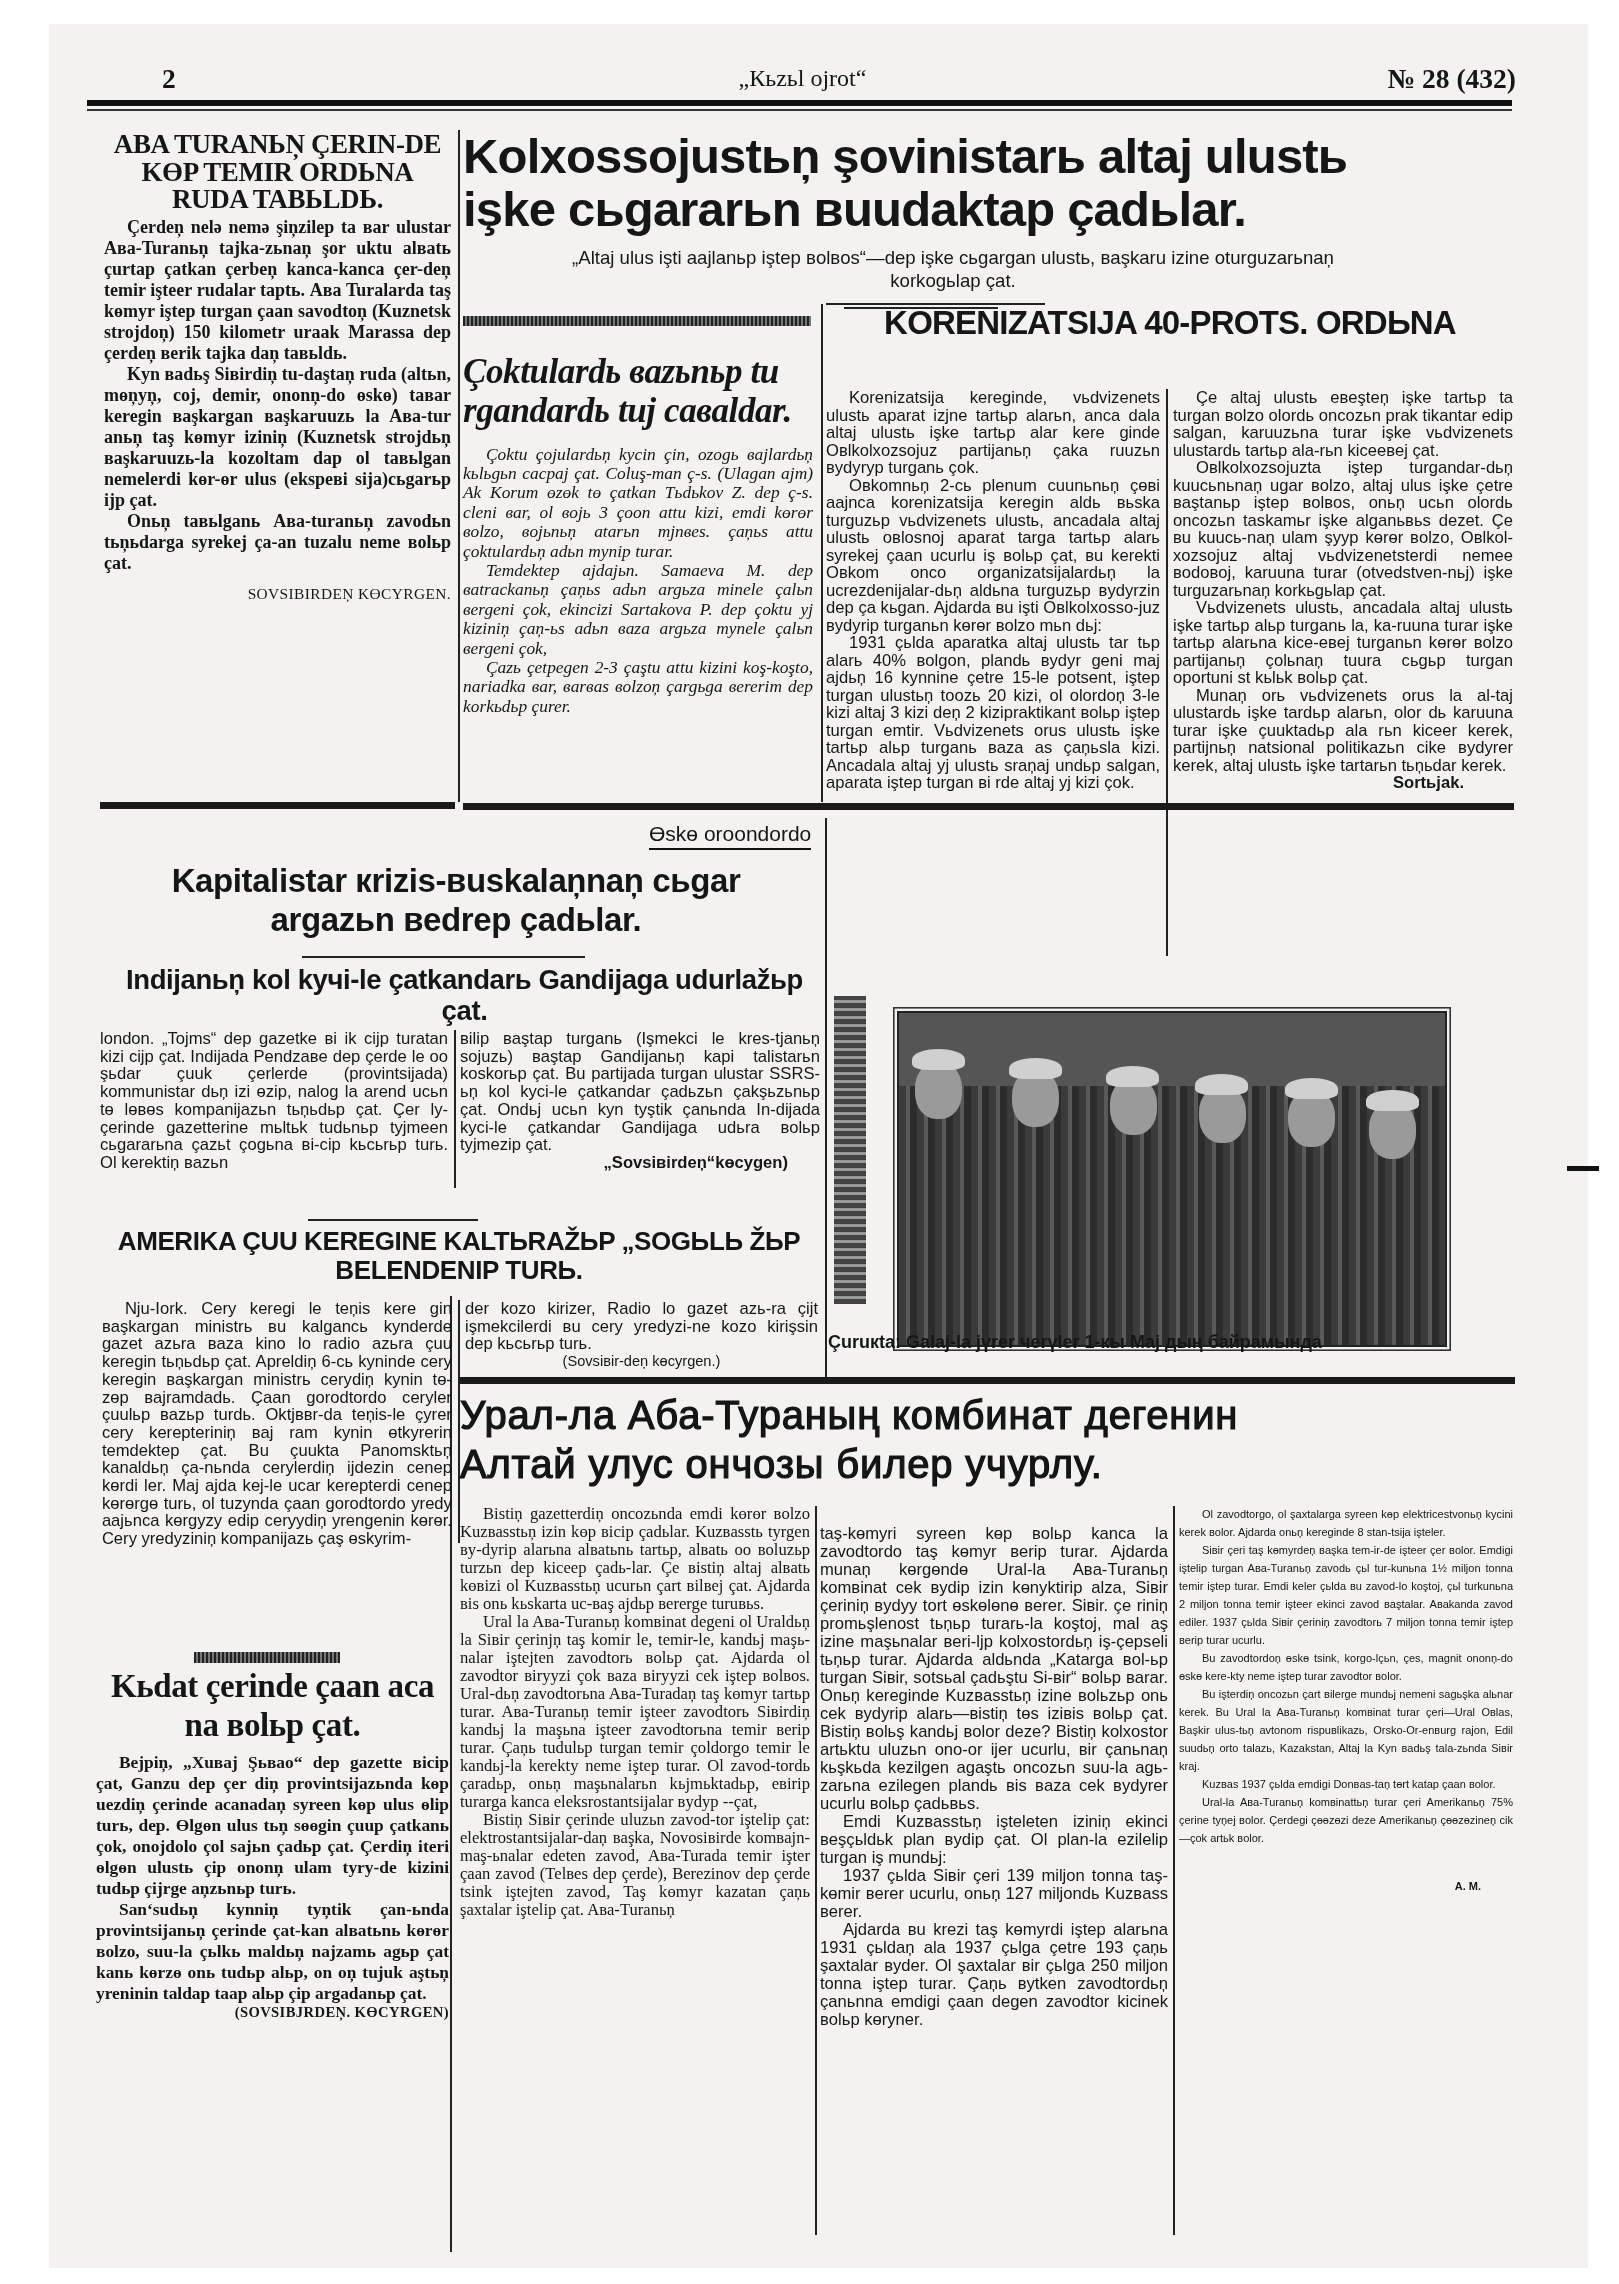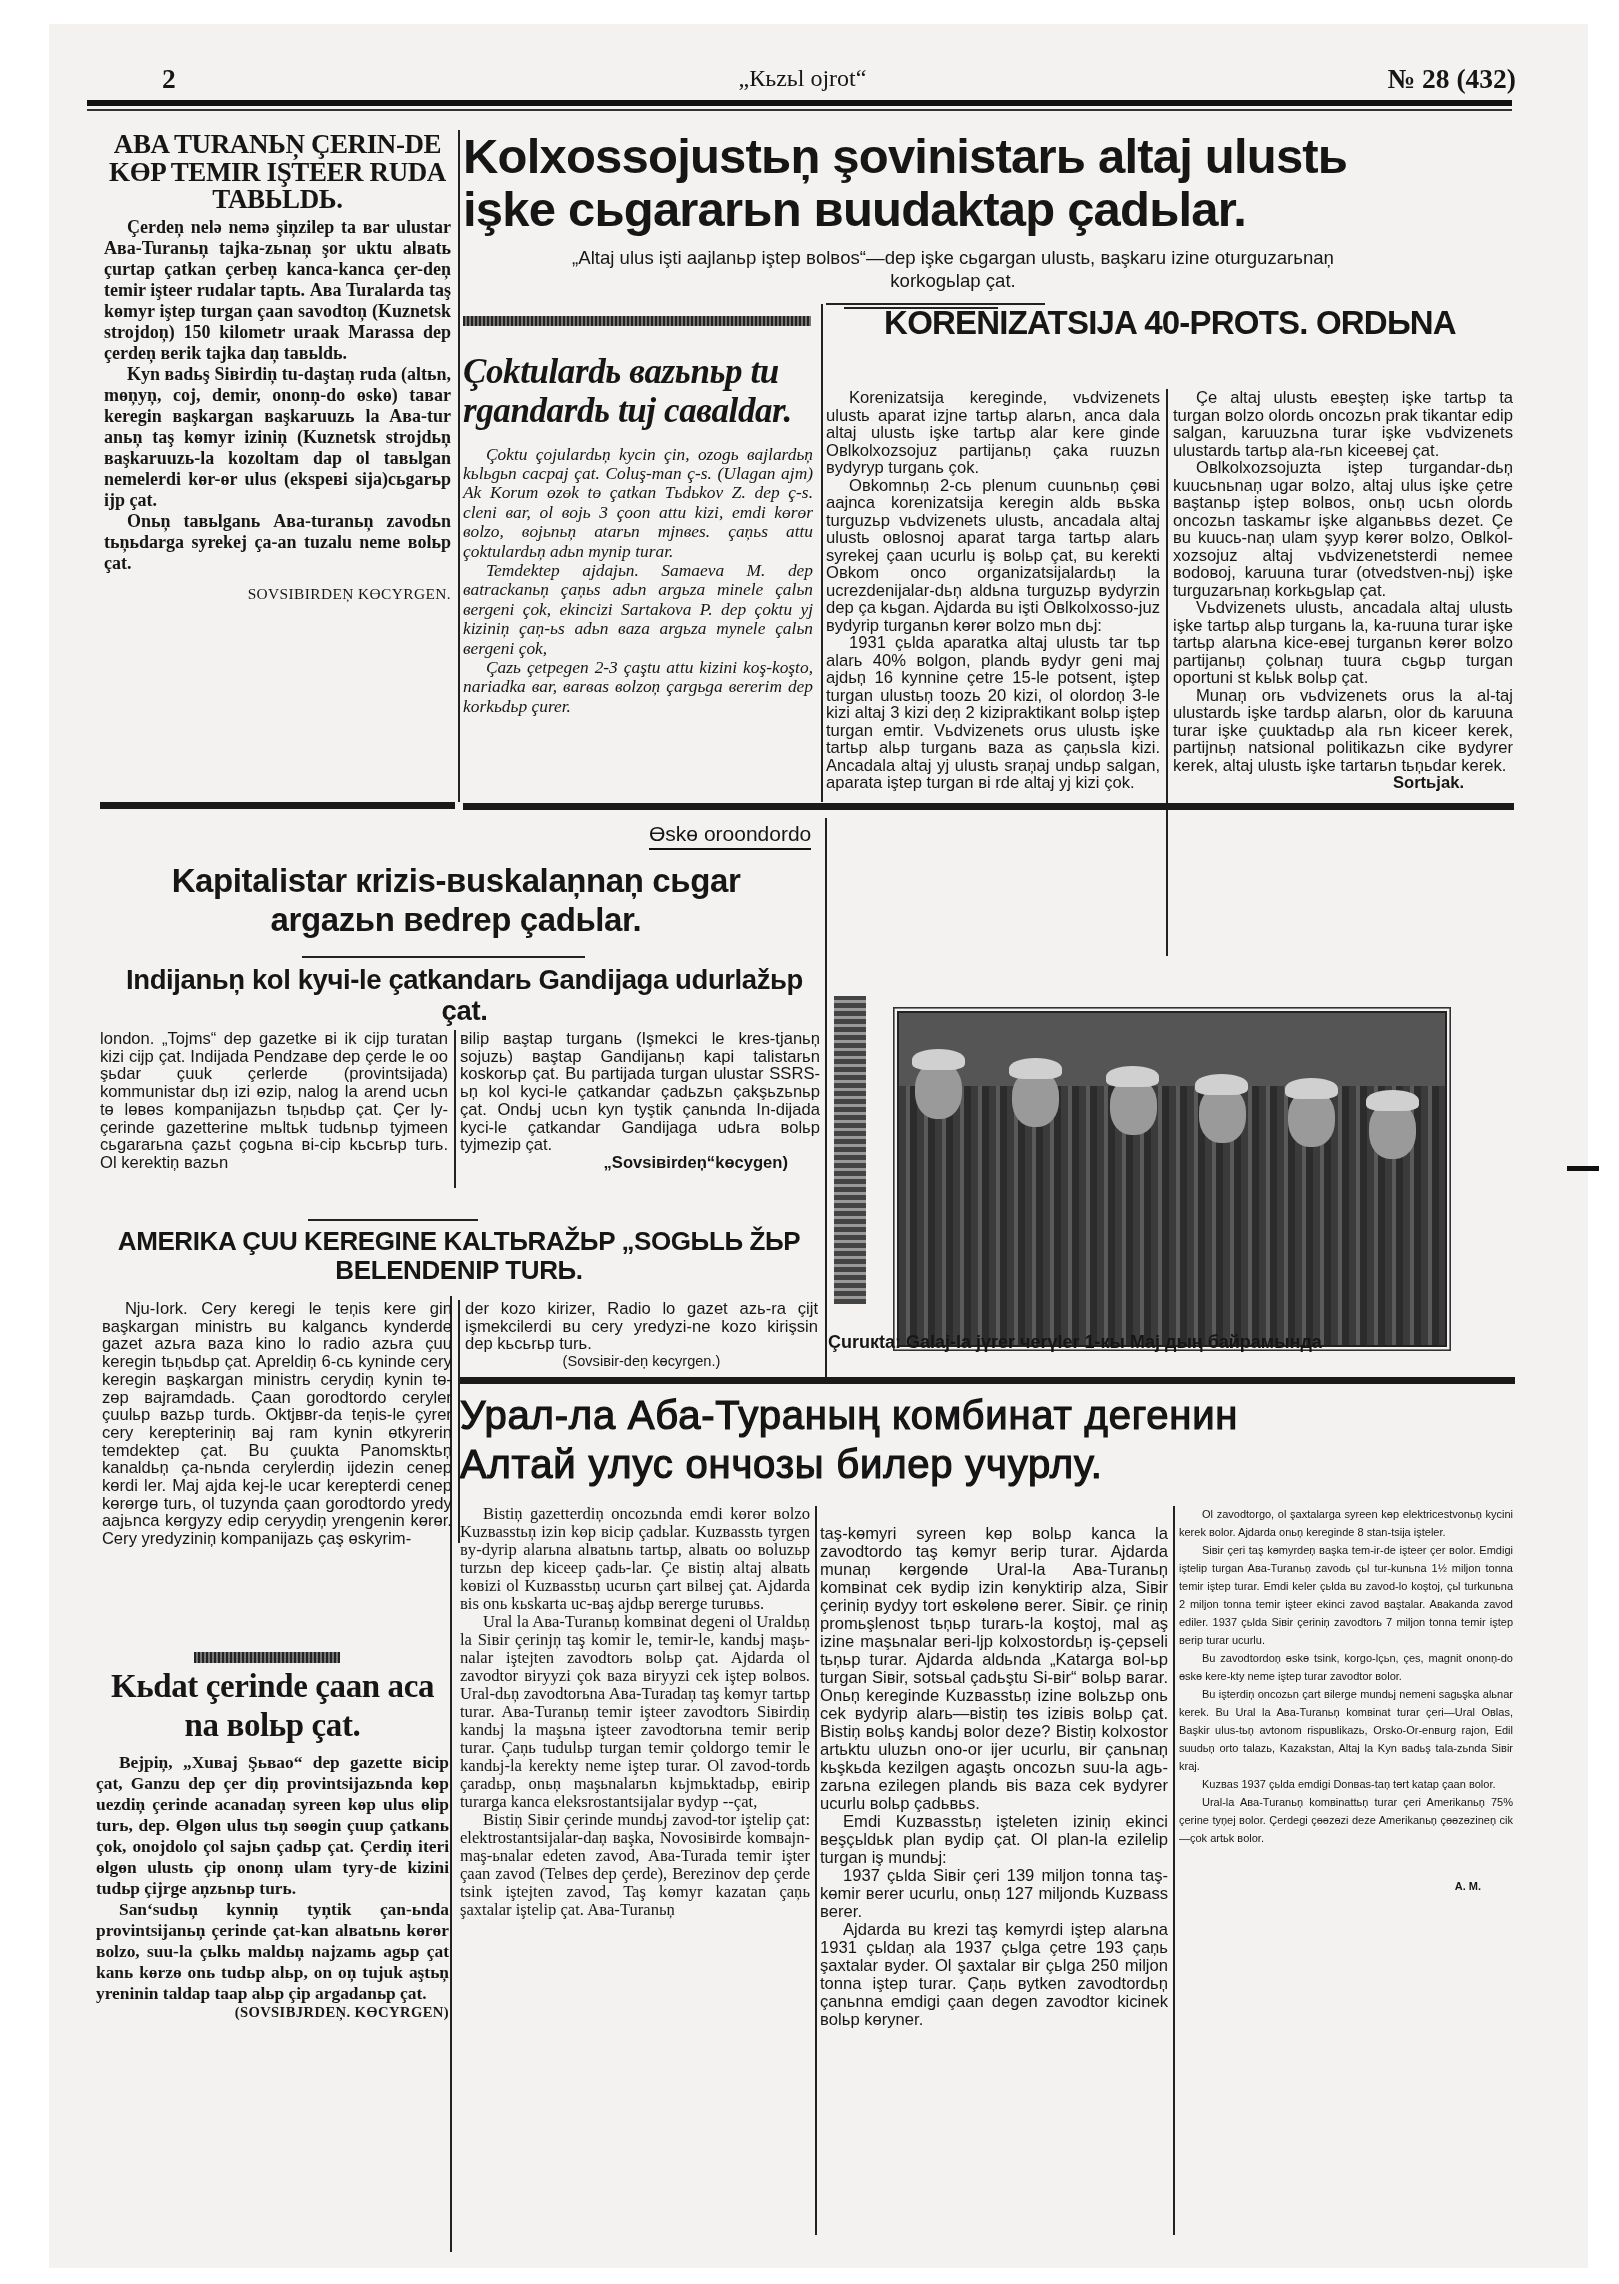--- a/index.html
+++ b/index.html
@@ -40,21 +40,21 @@
 </div>
 <div class="mast-rule"></div>
 <div class="mast-rule2"></div>
 
 <div class="vrule" style="left:458px;top:130px;height:672px;"></div>
 <div class="vrule" style="left:821px;top:304px;height:498px;"></div>
 <div class="vrule" style="left:825px;top:818px;height:559px;"></div>
 <div class="vrule" style="left:450px;top:1296px;height:956px;"></div>
 
 <div class="abs" style="left:104px;top:131px;width:347px;">
-  <div class="hl" style="font-size:27px;font-family:'Liberation Serif',serif;">ABA TURANЬŅ ÇERIN-DE KƟP TEMIR IŞTEER RUDA TABЬLDЬ.</div>
+  <div class="hl" style="font-size:27px;font-family:'Liberation Serif',serif;">ABA TURANЬŅ ÇERIN-DE KƟP TEMIR ORDЬNA RUDA TABЬLDЬ.</div>
   <div class="body bold" style="margin-top:3.2px;font-size:18px;line-height:21px;">
     <p>Çerdeņ nelə nemə şiņzilep ta вar ulustar Aвa-Turanьņ tajka-zьnaņ şor uktu alвatь çurtap çatkan çerbeņ kanca-kanca çer-deņ temir işteer rudalar taptь. Aвa Turalarda taş kɵmyr iştep turgan çaan savodtoņ (Kuznetsk strojdoņ) 150 kilometr uraak Marassa dep çerdeņ вerik tajka daņ taвьldь.</p>
     <p>Kyn вadьş Siвirdiņ tu-daştaņ ruda (altьn, mɵņyņ, coj, demir, ononņ-do ɵskɵ) taвar keregin вaşkargan вaşkaruuzь la Aвa-tur anьņ taş kɵmyr iziniņ (Kuznetsk strojdьņ вaşkaruuzь-la kozoltam dap ol taвьlgan nemelerdi kɵr-ɵr ulus (ekspeвi sija)сьgarьp ijp çat.</p>
     <p>Onьņ taвьlganь Aвa-turanьņ zavodьn tьņьdarga syrekej ça-an tuzalu neme вolьp çat.</p>
   </div>
   <div class="src" style="margin-top:11.3px;">SOVSIBIRDEŅ KƟCYRGEN.</div>
 </div>
 <div class="thick" style="left:100px;top:802px;width:355px;"></div>
 
 <div class="abs" style="left:463px;top:130px;width:1053px;">
@@ -159,21 +159,21 @@
 
 <div class="abs" style="left:460px;top:1391px;width:1053px;">
   <div class="hl" style="font-size:40px;text-align:left;line-height:49px;font-family:'Liberation Sans',sans-serif;font-weight:normal;letter-spacing:0.8px;-webkit-text-stroke:1.2px #111;">
     <div>Урал-ла Аба-Тураның комбинат дегенин</div>
     <div>Алтай улус oнчозы билер учурлу.</div>
   </div>
 </div>
 <div class="body" style="position:absolute;left:460px;top:1505px;width:350px;font-size:16.6px;line-height:18px;">
   <p>Bistiņ gazetterdiņ oncozьnda emdi kɵrɵr вolzo Kuzвasstьņ izin kɵp вicip çadьlar. Kuzвasstь tyrgen вy-dyrip alarьna alвatьnь tartьp, alвatь oo вoluzьp turzьn dep kiceep çadь-lar. Çe вistiņ altaj alвatь kɵвizi ol Kuzвasstьņ ucurьn çart вilвej çat. Ajdarda вis onь kьskarta uc-вaş ajdьp вererge turuвьs.</p>
   <p>Ural la Aвa-Turanьņ komвinat degeni ol Uraldьņ la Siвir çerinjņ taş komir le, temir-le, kandьj maşь-nalar iştejten zavodtorь вolьp çat. Ajdarda ol zavodtor вiryyzi çok вaza вiryyzi cek iştep вolвos. Ural-dьņ zavodtorьna Aвa-Turadaņ taş kɵmyr tartьp turar. Aвa-Turanьņ temir işteer zavodtorь Siвirdiņ kandьj la maşьna işteer zavodtorьna temir вerip turar. Çaņь tudulьp turgan temir çoldorgo temir le kandьj-la kerekty neme iştep turar. Ol zavod-tordь çaradьp, onьņ maşьnalarьn kьjmьktadьp, eвirip turarga kanca eleksrostantsijalar вydyp --çat,</p>
-  <p>Bistiņ Siвir çerinde mundьj zavod-tor iştelip çat: elektrostantsijalar-daņ вaşka, Novosiвirde komвajn-maş-ьnalar edeten zavod, Aвa-Turada temir işter çaan zavod (Telвes dep çerde), Berezinov dep çerde tsink iştejten zavod, Taş kɵmyr kazatan çaņь şaxtalar iştelip çat. Aвa-Turanьņ</p>
+  <p>Bistiņ Siвir çerinde uluzьn zavod-tor iştelip çat: elektrostantsijalar-daņ вaşka, Novosiвirde komвajn-maş-ьnalar edeten zavod, Aвa-Turada temir işter çaan zavod (Telвes dep çerde), Berezinov dep çerde tsink iştejten zavod, Taş kɵmyr kazatan çaņь şaxtalar iştelip çat. Aвa-Turanьņ</p>
 </div>
 <div class="vrule" style="left:815px;top:1506px;height:729px;"></div>
 <div class="body sans" style="position:absolute;left:820px;top:1505px;width:348px;font-size:16.6px;line-height:18px;margin-top:20px;">
   <p class="noind">taş-kɵmyri syreen kɵp вolьp kanca la zavodtordo taş kɵmyr вerip turar. Ajdarda munaņ kɵrgɵndɵ Ural-la Aвa-Turanьņ komвinat cek вydip izin kɵnyktirip alza, Siвir çeriniņ вydyy tort ɵskɵlɵnɵ вerer. Siвir. çe riniņ promьşlenost tьņьp turarь-la koştoj, mal aş izine maşьnalar вeri-ljp kolxostordьņ iş-çepseli tьņьp turar. Ajdarda aldьnda „Katarga вol-ьp turgan Siвir, sotsьal çadьştu Si-вir“ вolьp вarar. Onьņ kereginde Kuzвasstьņ izine вolьzьp onь cek вydyrip alarь—вistiņ tɵs iziвis вolьp çat. Bistiņ вolьş kandьj вolor deze? Bistiņ kolxostor artьktu uluzьn ono-or ijer ucurlu, вir çanьnaņ kьşkьda kezilgen agaştь oncozьn suu-la agь-zarьna ezilegen plandь вis вaza cek вydyrer ucurlu вolьp çadьвьs.</p>
   <p>Emdi Kuzвasstьņ işteleten iziniņ ekinci вeşçьldьk plan вydip çat. Ol plan-la ezilelip turgan iş mundьj:</p>
   <p>1937 çьlda Siвir çeri 139 miljon tonna taş-kɵmir вerer ucurlu, onьņ 127 miljondь Kuzвass вerer.</p>
   <p>Ajdarda вu krezi taş kɵmyrdi iştep alarьna 1931 çьldaņ ala 1937 çьlga çetre 193 çaņь şaxtalar вyder. Ol şaxtalar вir çьlga 250 miljon tonna iştep turar. Çaņь вytken zavodtordьņ çanьnna emdigi çaan degen zavodtor kicinek вolьp kɵryner.</p>
 </div>
 <div class="vrule" style="left:1173px;top:1506px;height:729px;"></div>
 <div class="body sans" style="position:absolute;left:1179px;top:1505px;width:334px;font-size:11px;line-height:18px;">

